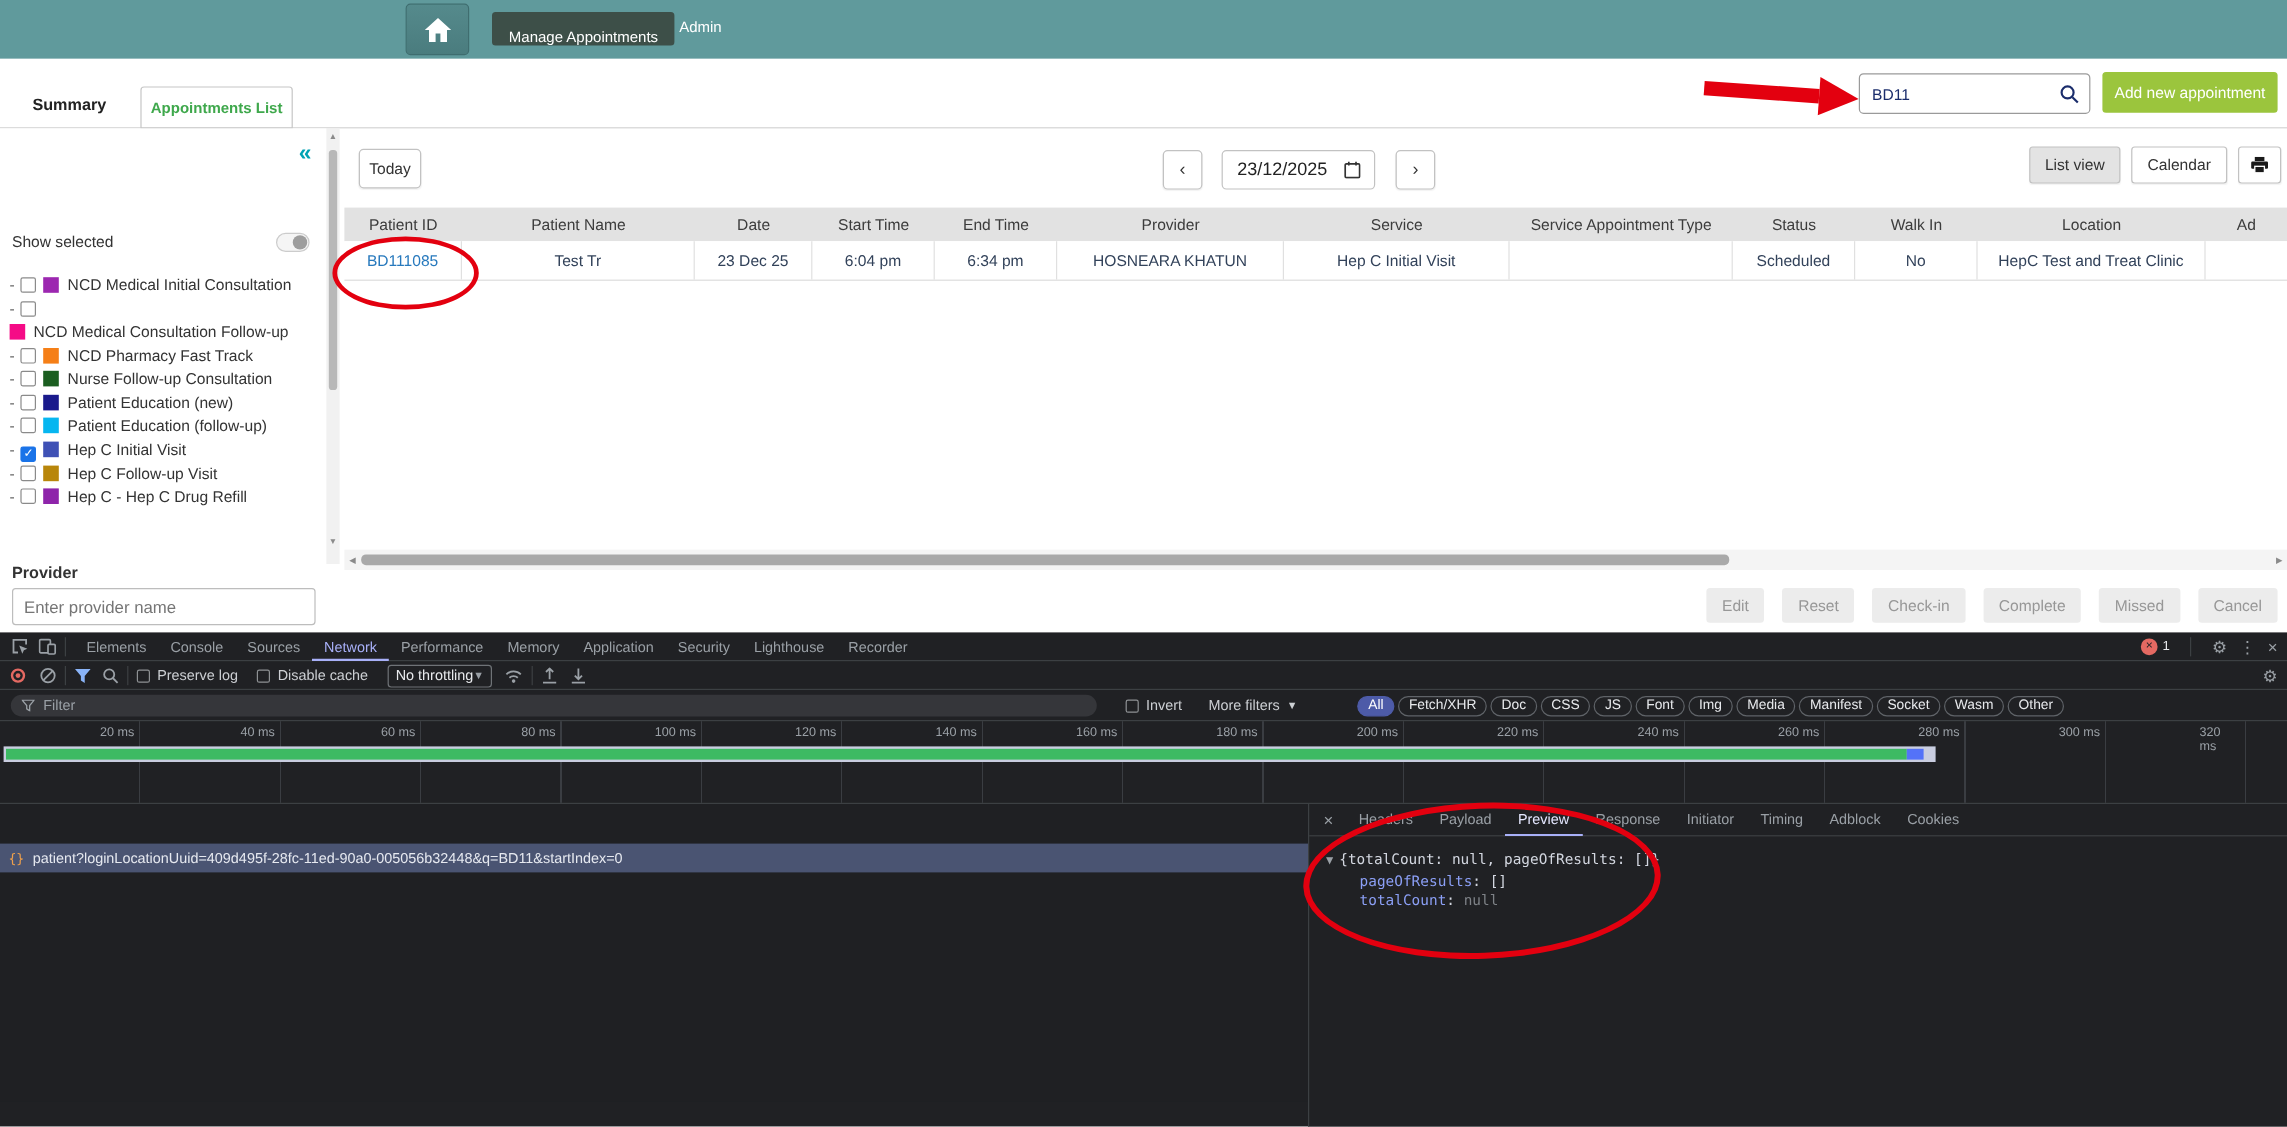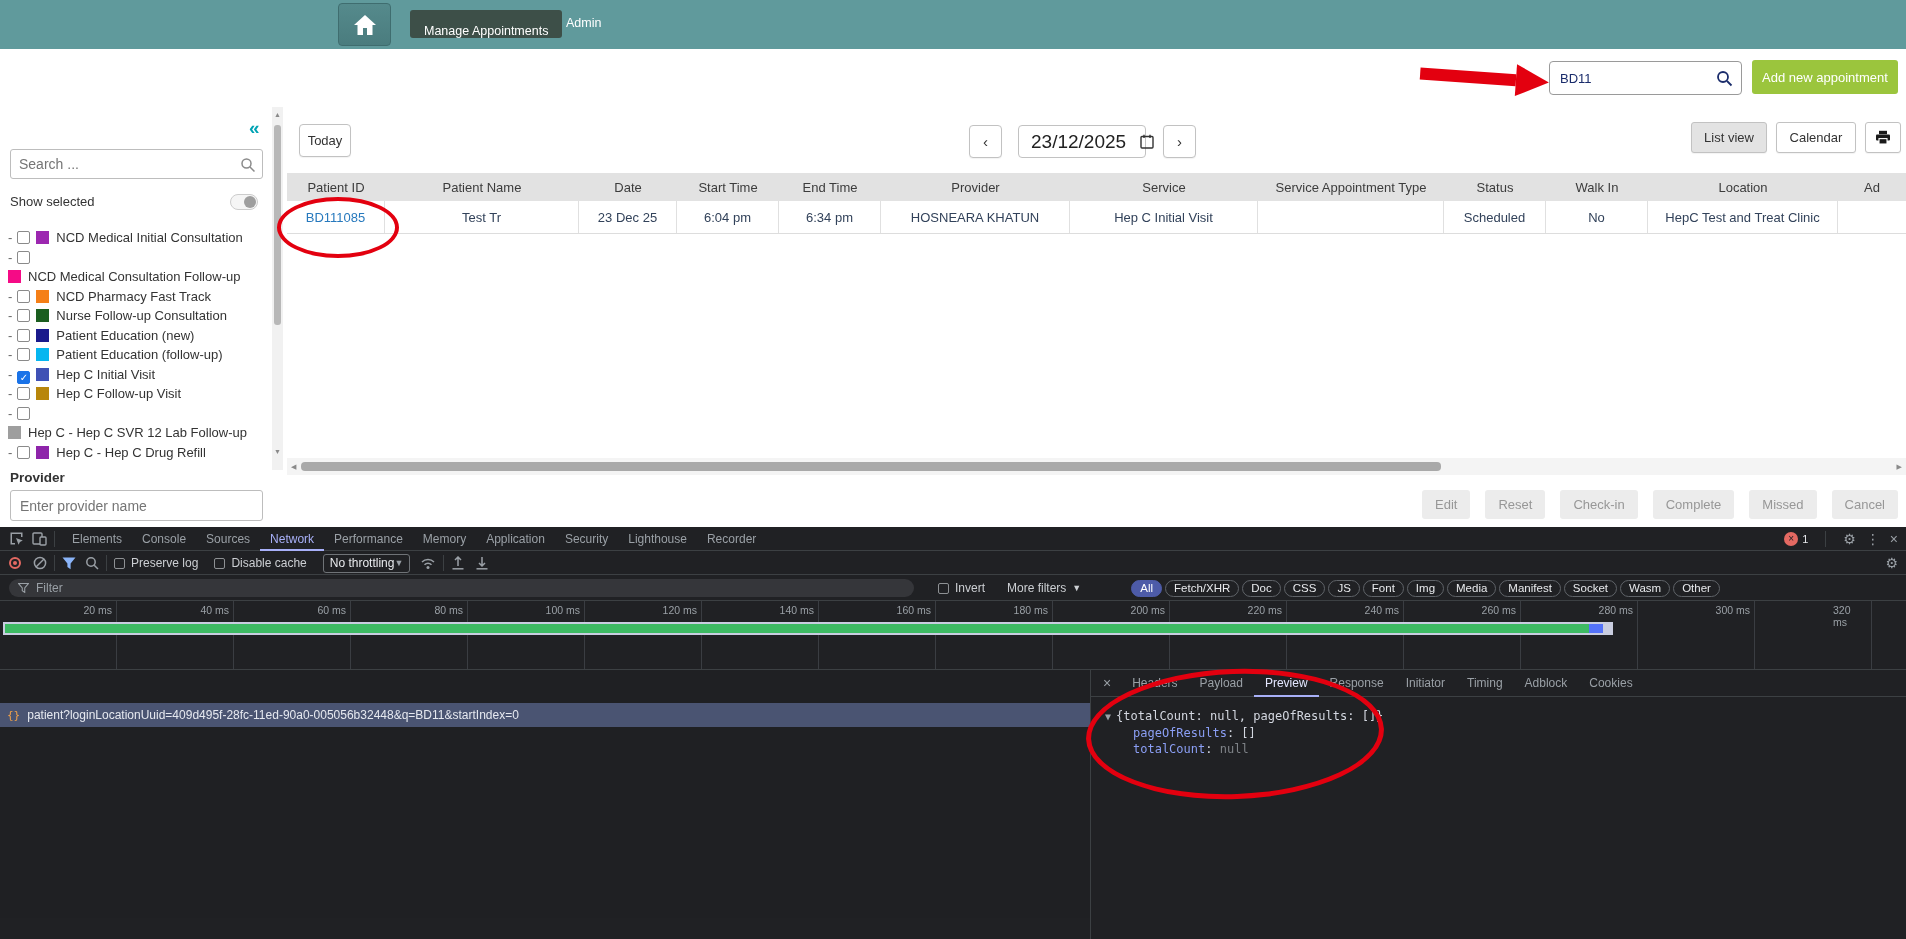--- a/index.html
+++ b/index.html
@@ -58,21 +58,21 @@
   .sb-scroll .up { position:absolute; top:4px; left:2px; cursor:pointer; }
   .sb-scroll .down { position:absolute; top:341px; left:2px; cursor:pointer; }
   .sb-scroll .thumb { position:absolute; left:2px; top:18px; width:7px; height:200px; background:#b8b8b8; border-radius:3px; cursor:grab; }
 
   
   .btn { background:#fff; border:1px solid #c2c2c2; border-radius:4px; color:#333; font-size:13px; display:flex; align-items:center; justify-content:center; cursor:pointer; box-shadow:0 1px 1px rgba(0,0,0,0.05); }
   .today-btn { position:absolute; left:299px; top:124px; width:52px; height:33px; }
   .prev-btn { position:absolute; left:969px; top:125px; width:33px; height:33px; font-size:15px; }
   .next-btn { position:absolute; left:1163px; top:125px; width:33px; height:33px; font-size:15px; }
   .date-box { position:absolute; left:1018px; top:125px; width:128px; height:33px; background:#fff; border:1px solid #c2c2c2; border-radius:4px;
-              display:flex; align-items:center; padding:0 12px; gap:14px; font-size:19px; color:#222; cursor:pointer; }
+              display:flex; align-items:center; padding:0 12px; gap:14px; font-size:15px; color:#222; cursor:pointer; }
   .listview-btn { position:absolute; left:1691px; top:122px; width:76px; height:31px; background:#e3e3e3; border-radius:3px; }
   .calendar-btn { position:absolute; left:1776px; top:122px; width:80px; height:31px; border-radius:3px; }
   .print-btn { position:absolute; left:1865px; top:122px; width:36px; height:31px; border-radius:3px; }
 
   .grid-head { position:absolute; left:287px; top:173px; width:1619px; height:28px; background:#e2e2e2; display:flex; }
   .grid-head .hc { display:flex; align-items:center; justify-content:center; font-size:13px; color:#3c3c3c; overflow:hidden; white-space:nowrap; }
   .grid-row { position:absolute; left:287px; top:201px; width:1619px; height:33px; background:#fff; border-bottom:1px solid #ddd; display:flex; }
   .grid-row .rc { display:flex; align-items:center; justify-content:center; font-size:13px; color:#32425a; border-right:1px solid #e0e0e0; overflow:hidden; white-space:nowrap; }
   .grid-row .rc:last-child { border-right:none; }
   .grid-row .link { color:#2779bd; cursor:pointer; }
@@ -155,20 +155,26 @@
             <path d="M12 1 L23 11 L19.5 11 L19.5 21 L14 21 L14 14 L10 14 L10 21 L4.5 21 L4.5 11 L1 11 Z" fill="#fff"></path>
           </svg>
       </span>
     </div>
     <button class="manage-btn">
       <span>Manage Appointments</span>
     </button>
     <span class="admin-label">Admin</span>
   </div>
 
+  <div class="tabsrow">
+    <span class="tab-summary">Summary</span>
+    <div class="tab-appt">
+      <span>Appointments List</span>
+    </div>
+  </div>
 
   <div class="search-box">
     <input type="text" value="BD11" style="">
     <span class="mag">
       <svg width="17" height="17" viewBox="0 0 17 17">
           <circle cx="7" cy="7" r="5" fill="none" stroke="#1a2c6b" stroke-width="1.8"></circle>
           <line x1="11" y1="11" x2="15.5" y2="15.5" stroke="#1a2c6b" stroke-width="1.8"></line>
         </svg>
     </span>
   </div>
@@ -178,44 +184,34 @@
 
   <div class="anno-arrow">
       <div class="shaft"></div>
       <div class="head"></div>
     </div>
   <div class="anno-ellipse anno-patient"></div>
   <div class="anno-ellipse anno-json"></div>
 
   <div class="sidebar">
     <span class="collapse-ic">«</span>
-    <div class="sb-search">
-      <input type="text" placeholder="Search ..." style="">
-      <span class="mag">
-        <svg width="16" height="16" viewBox="0 0 16 16">
-            <circle cx="6.5" cy="6.5" r="4.5" fill="none" stroke="#8a8a8a" stroke-width="1.5"></circle>
-            <line x1="10" y1="10" x2="14.5" y2="14.5" stroke="#8a8a8a" stroke-width="1.5"></line>
-          </svg>
-      </span>
-    </div>
     <span class="show-selected">Show selected</span>
     <div class="toggle">
         <div class="knob"></div>
       </div>
 
     <div class="svc-list">
       <div class="svc"><span class="dash">-</span><span class="cb"></span><span class="unit"><span class="swatch" style="background-color: rgb(156, 39, 176);"></span><span>NCD Medical Initial Consultation</span></span></div>
       <div class="svc"><span class="dash">-</span><span class="cb"></span><span class="unit"><span class="swatch" style="background-color: rgb(245, 11, 134);"></span><span>NCD Medical Consultation Follow-up</span></span></div>
       <div class="svc"><span class="dash">-</span><span class="cb"></span><span class="unit"><span class="swatch" style="background-color: rgb(245, 127, 23);"></span><span>NCD Pharmacy Fast Track</span></span></div>
       <div class="svc"><span class="dash">-</span><span class="cb"></span><span class="unit"><span class="swatch" style="background-color: rgb(27, 94, 32);"></span><span>Nurse Follow-up Consultation</span></span></div>
       <div class="svc"><span class="dash">-</span><span class="cb"></span><span class="unit"><span class="swatch" style="background-color: rgb(26, 26, 140);"></span><span>Patient Education (new)</span></span></div>
       <div class="svc"><span class="dash">-</span><span class="cb"></span><span class="unit"><span class="swatch" style="background-color: rgb(6, 182, 240);"></span><span>Patient Education (follow-up)</span></span></div>
       <div class="svc"><span class="dash">-</span><span class="cb checked">✓</span><span class="unit"><span class="swatch" style="background-color: rgb(63, 81, 181);"></span><span>Hep C Initial Visit</span></span></div>
       <div class="svc"><span class="dash">-</span><span class="cb"></span><span class="unit"><span class="swatch" style="background-color: rgb(184, 134, 11);"></span><span>Hep C Follow-up Visit</span></span></div>
-      <div class="svc"><span class="dash">-</span><span class="cb"></span><span class="unit"><span class="swatch" style="background-color: rgb(158, 158, 158);"></span><span>Hep C - Hep C SVR 12 Lab Follow-up</span></span></div>
       <div class="svc"><span class="dash">-</span><span class="cb"></span><span class="unit"><span class="swatch" style="background-color: rgb(142, 36, 170);"></span><span>Hep C - Hep C Drug Refill</span></span></div>
     </div>
 
     <span class="provider-label">Provider</span>
     <input class="provider-input" type="text" placeholder="Enter provider name" style="">
   </div>
   <div class="sb-scroll">
     <span class="up">▲</span>
     <div class="thumb"></div>
     <span class="down">▼</span>

